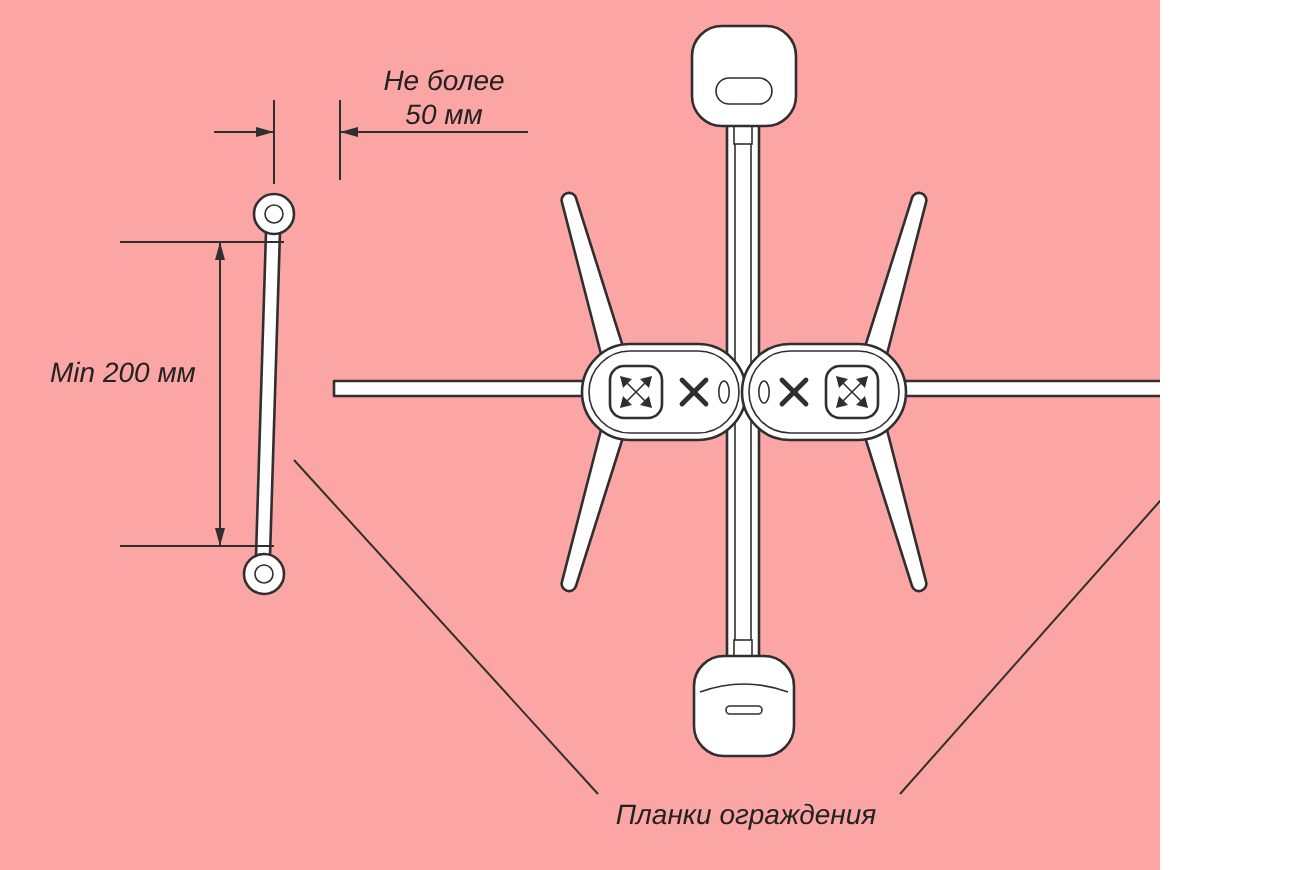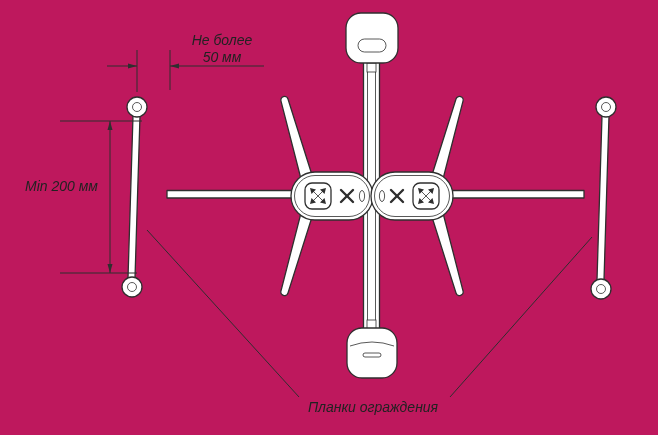--- a/index.html
+++ b/index.html
@@ -2,23 +2,23 @@
 <html><head>
 <meta charset="utf-8">
 <style>
   html, body {
     margin: 0;
     padding: 0;
     background: #ffffff;
   }
   .canvas {
     position: relative;
-    width: 658px;
+    width: 580px;
     height: 435px;
-    background: #be185d;
+    background: #fca5a5;
     overflow: hidden;
   }
   svg {
     display: block;
   }
   .ln {
     stroke: #2f2f2f;
     stroke-width: 1.3;
     fill: none;
     stroke-linecap: round;

